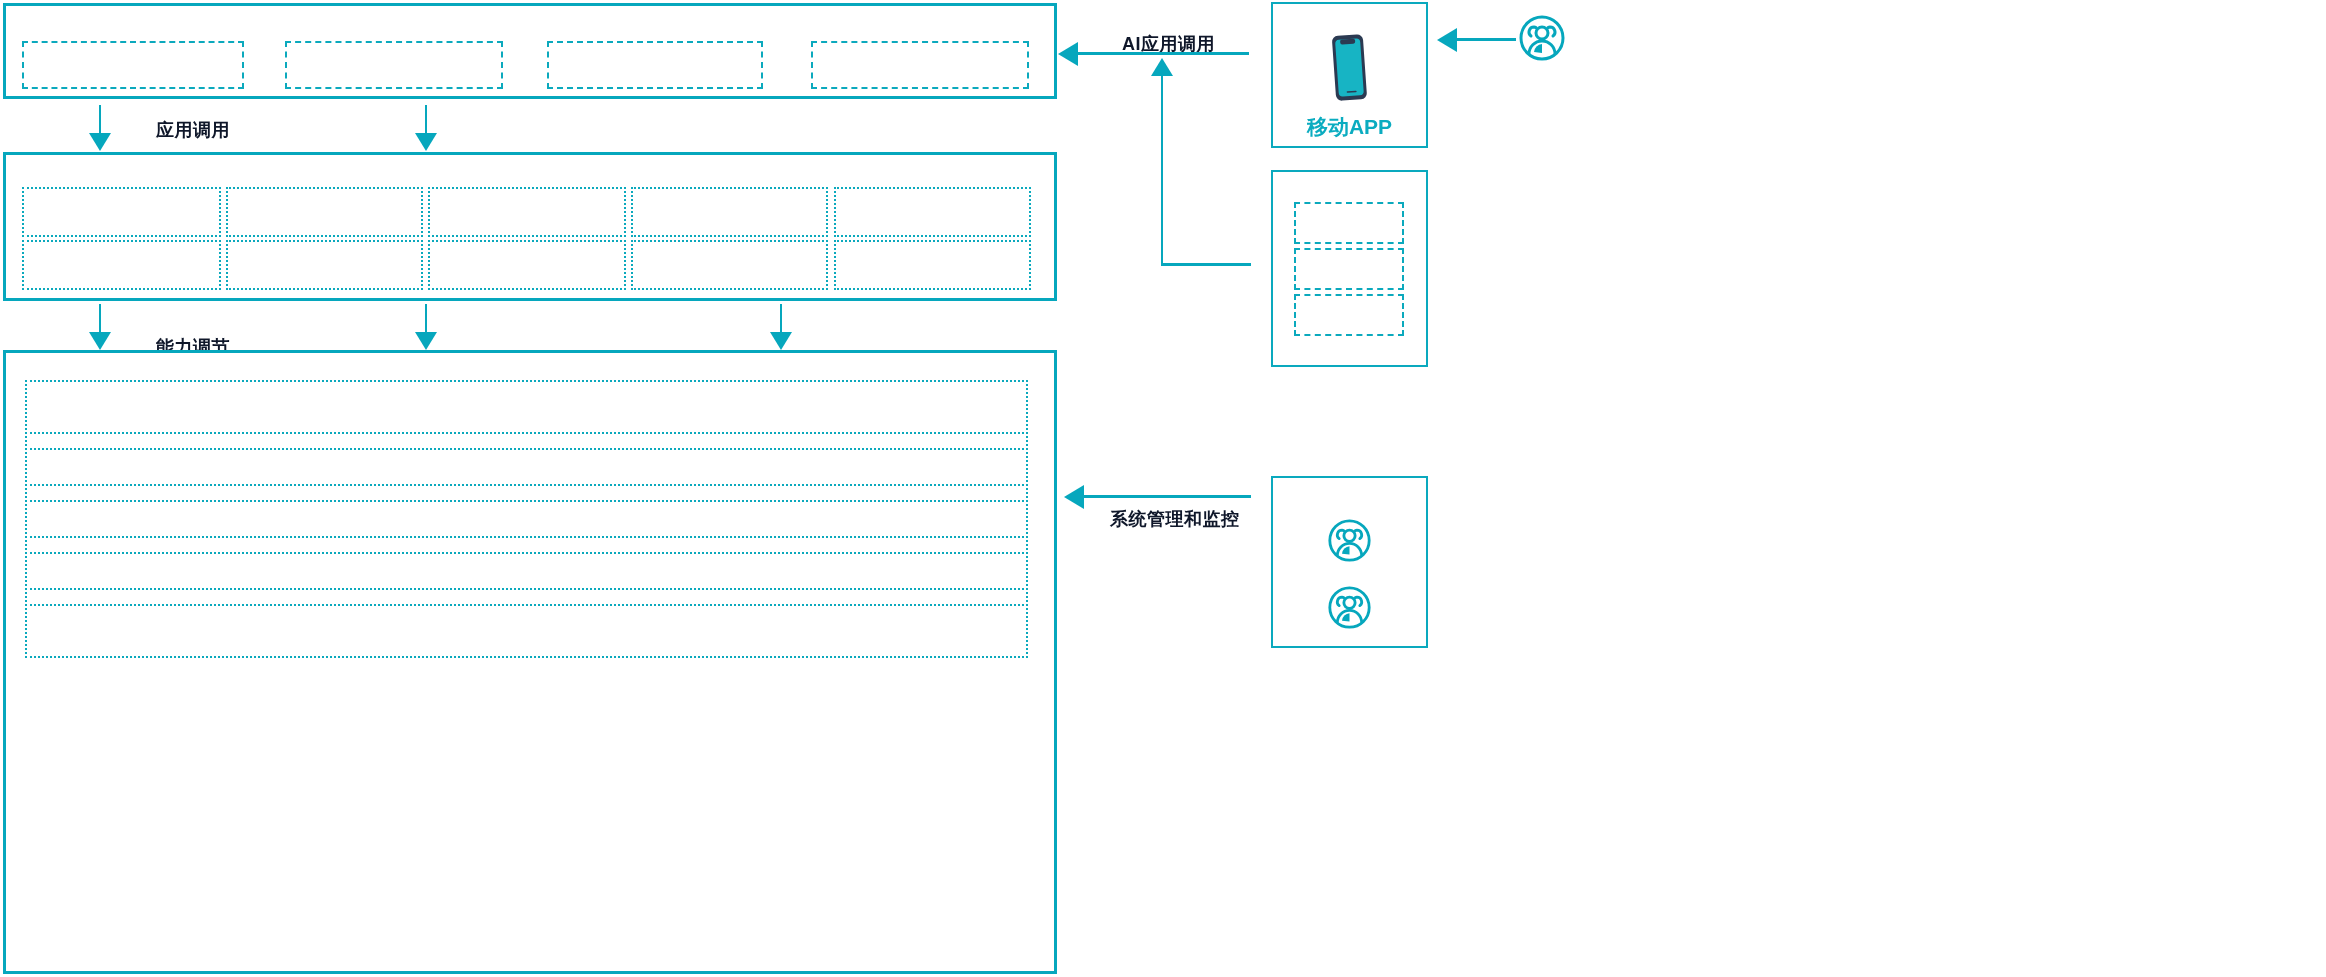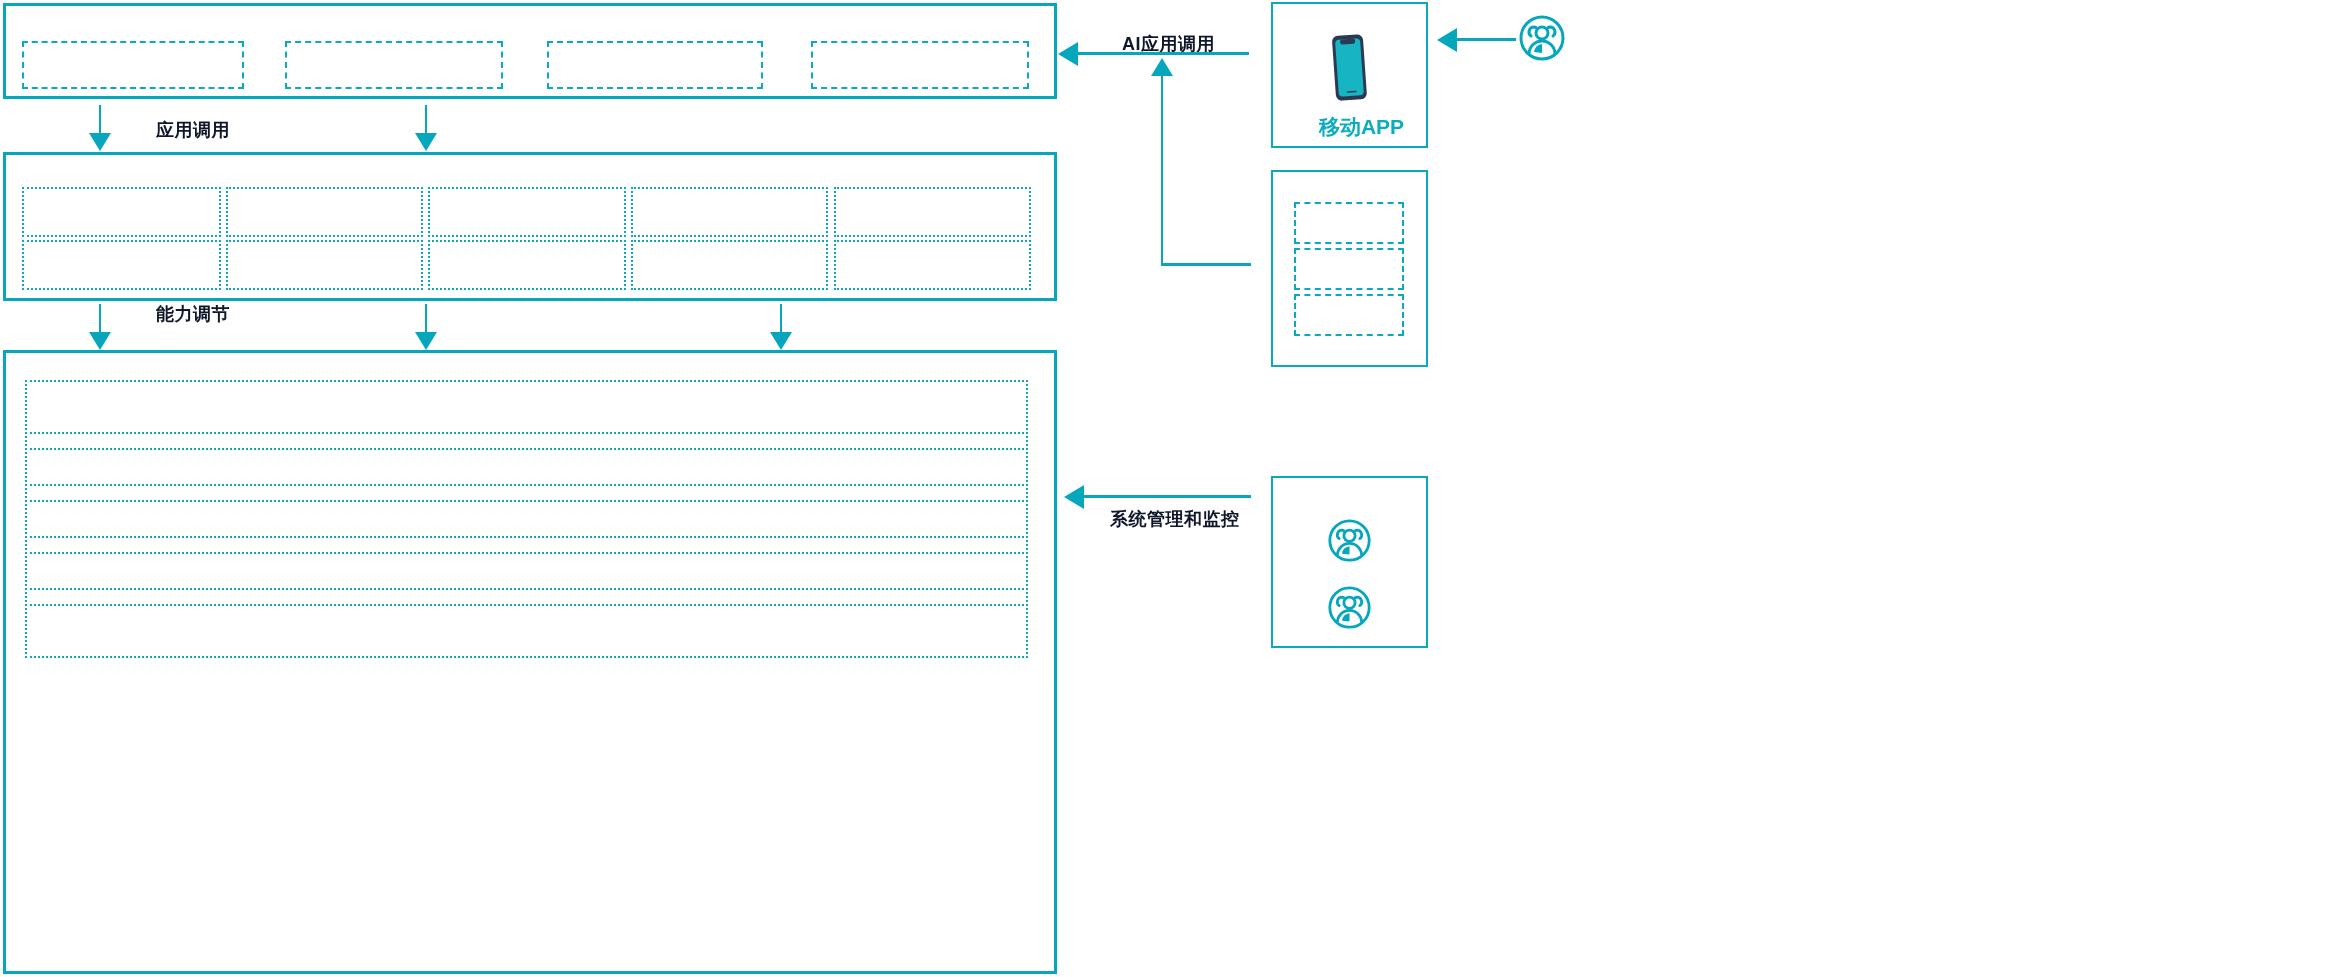--- a/index.html
+++ b/index.html
@@ -144,21 +144,21 @@
 
   <div class="vline" style="left:99px; top:304px; height:33px;"></div>
   <div class="arrow-down" style="left:89px; top:332px;"></div>
 
   <div class="vline" style="left:425px; top:304px; height:33px;"></div>
   <div class="arrow-down" style="left:415px; top:332px;"></div>
 
   <div class="vline" style="left:780px; top:304px; height:33px;"></div>
   <div class="arrow-down" style="left:770px; top:332px;"></div>
 
-  <span class="flow-label" style="left:156px; top:302px;">能力调节</span>
+  <span class="flow-label" style="left:156px; top:335px;">能力调节</span>
 
   <div class="panel" style="left:3px; top:350px; width:1054px; height:624px;"></div>
 
   <div class="dbox-dense" style="left:25px; top:380px; width:1003px; height:70px;"></div>
   <div class="dbox-dense" style="left:25px; top:432px; width:1003px; height:70px;"></div>
   <div class="dbox-dense" style="left:25px; top:484px; width:1003px; height:70px;"></div>
   <div class="dbox-dense" style="left:25px; top:536px; width:1003px; height:70px;"></div>
   <div class="dbox-dense" style="left:25px; top:588px; width:1003px; height:70px;"></div>
 
   <span class="flow-label" style="left:1122px; top:32px;">AI应用调用</span>
@@ -177,21 +177,21 @@
       <g transform="rotate(-4 22 36)">
         <rect x="6" y="3" width="31" height="65" rx="6" ry="6" fill="#2b3a52"></rect>
         <rect x="9" y="7" width="25" height="57" rx="4" ry="4" fill="#17b4c4"></rect>
         <path d="M16 7 h11 a2 2 0 0 1 2 2 v1 a2 2 0 0 1 -2 2 h-11
                  a2 2 0 0 1 -2 -2 v-1 a2 2 0 0 1 2 -2 z" fill="#2b3a52"></path>
         <rect x="17" y="59" width="10" height="1.6" rx="0.8" fill="#2b3a52"></rect>
       </g>
     </svg>
   </div>
 
-  <span class="tile-label" style="top:113px; left:1271px; width:157px;margin-left:12px;">移动APP</span>
+  <span class="tile-label" style="top:113px; left:1271px; width:157px;">移动APP</span>
 
   <div class="panel-thin" style="left:1271px; top:170px; width:157px; height:197px;"></div>
 
   <div class="dbox" style="left:1294px; top:202px; width:110px; height:42px;"></div>
   <div class="dbox" style="left:1294px; top:248px; width:110px; height:42px;"></div>
   <div class="dbox" style="left:1294px; top:294px; width:110px; height:42px;"></div>
 
   <div class="hline" style="left:1456px; top:38px; width:60px;"></div>
   <div class="arrow-left" style="left:1437px; top:28px;"></div>
 

